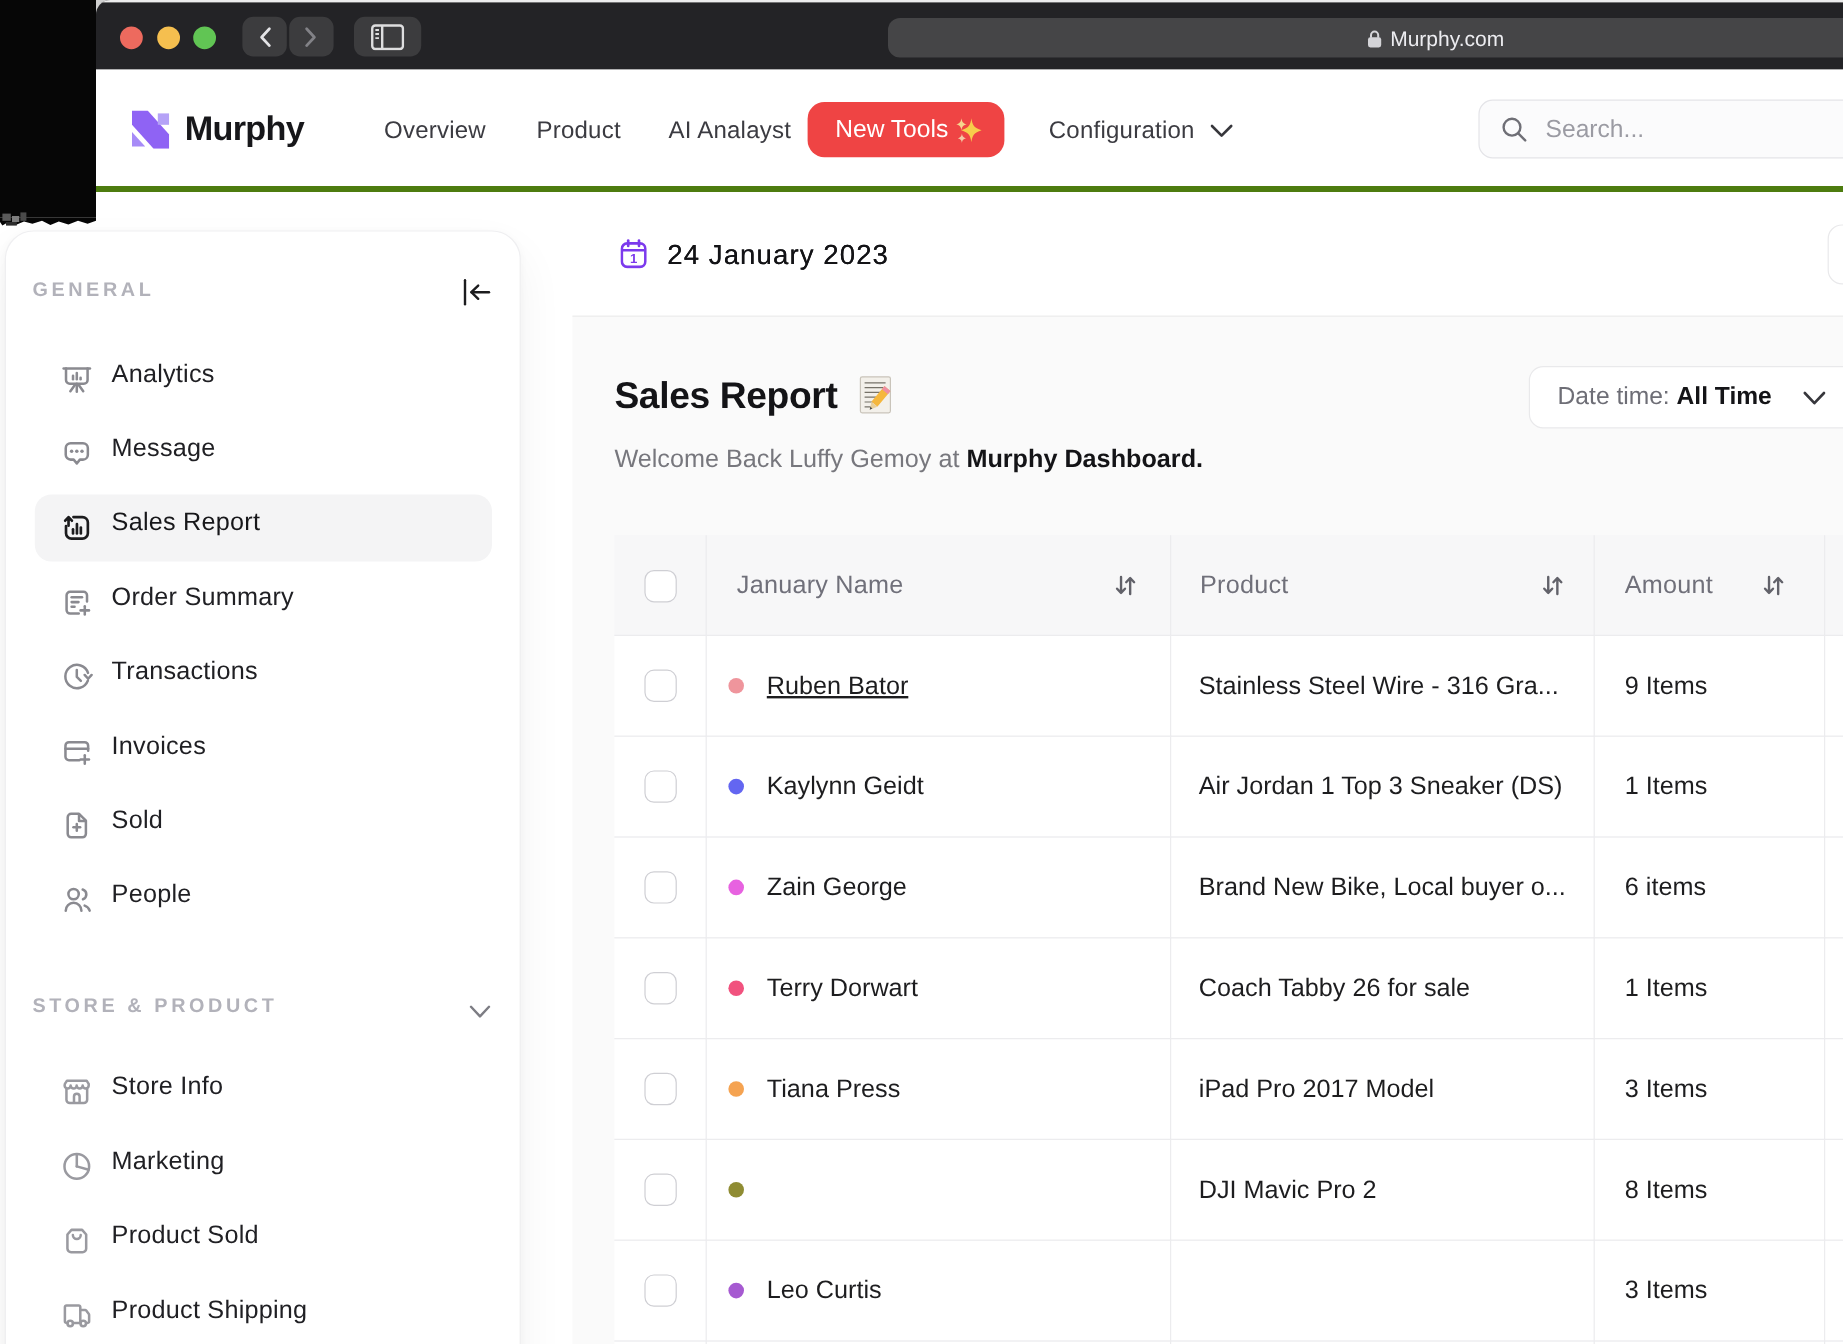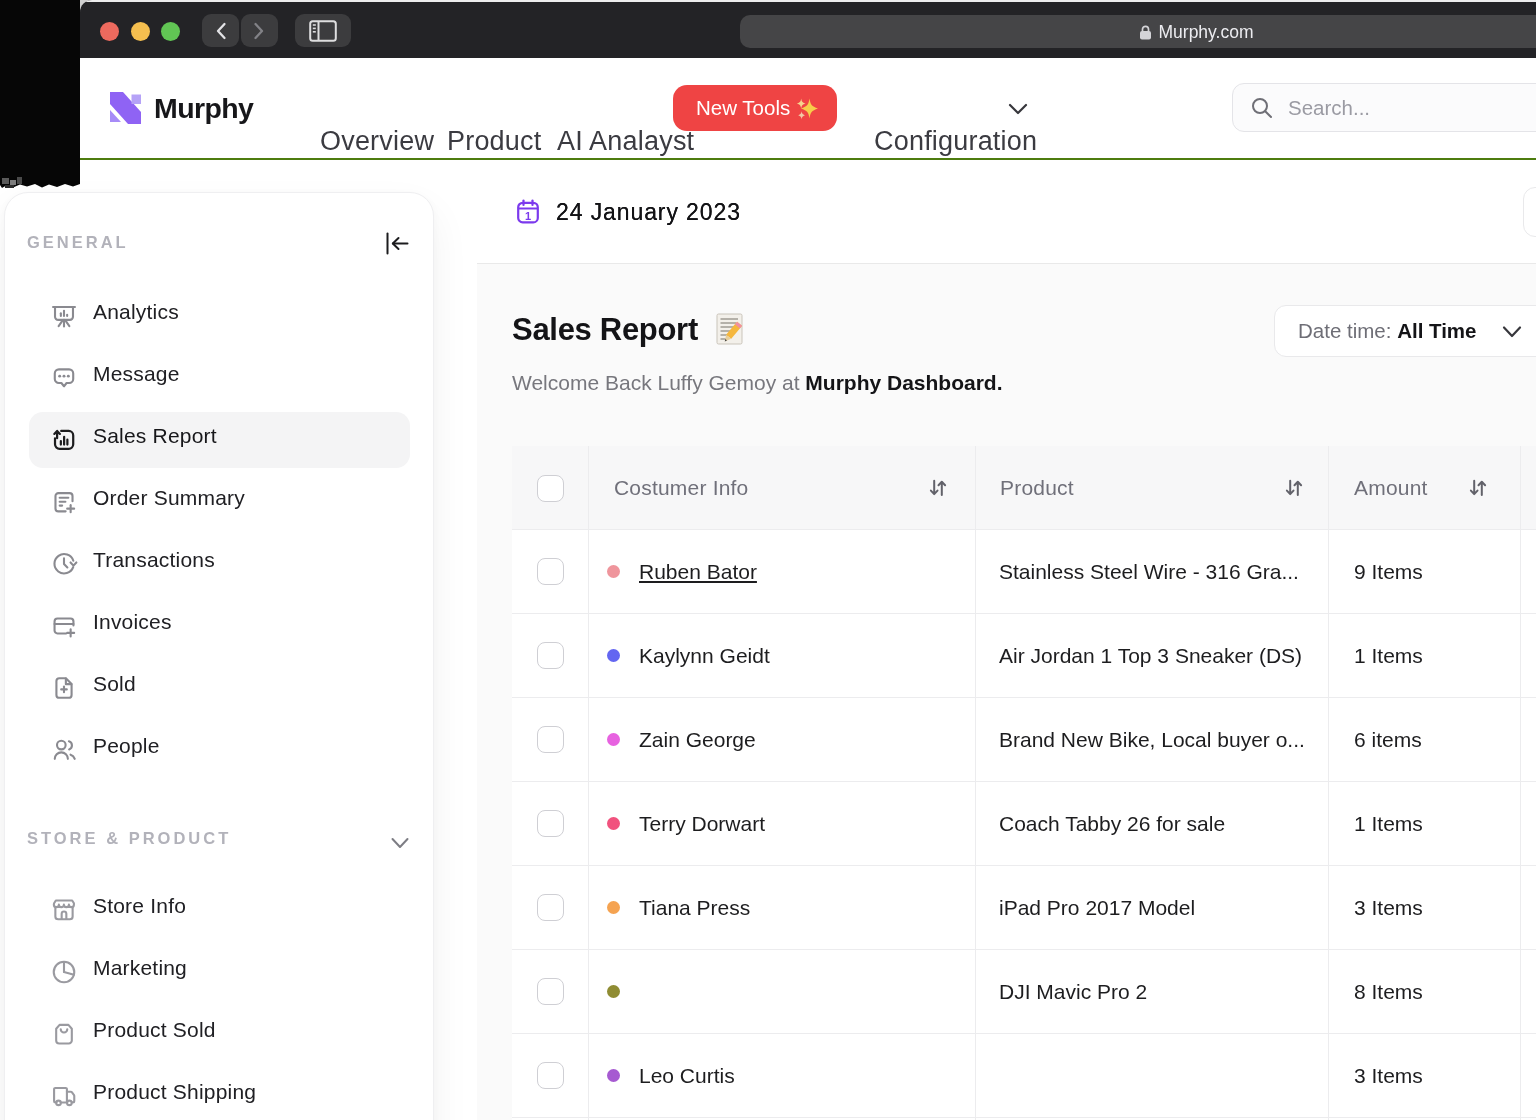--- a/index.html
+++ b/index.html
@@ -28,22 +28,22 @@
   #btn-back { left:122px; width:37px; }
   #btn-fwd  { left:160.5px; width:37px; }
   #btn-side { left:215px; width:56px; }
   .cbtn svg { position:absolute; left:50%; top:50%; transform:translate(-50%,-50%); }
   #urlbar { left:660px; top:12.5px; width:920px; height:33.5px; background:#454547; border-radius:10px; }
   #urltext { left:660px; top:12.5px; width:912px; height:33.5px; text-align:center; line-height:34px;
     color:#ececf0; font-size:17.5px; }
 
   
   #nav { left:0; top:58px; width:1456px; height:102px; background:#fff;
-    border-bottom:2px solid #4d7c0f; }
-  .navlink { top:0; height:102px; line-height:102px; font-size:27px; color:#3b3b41; letter-spacing:0.2px;margin-top:32px; }
+    border-bottom:5px solid #4d7c0f; }
+  .navlink { top:0; height:102px; line-height:102px; font-size:20px; color:#3b3b41; letter-spacing:0.2px; }
   #logotext { left:74px; top:0; height:102px; line-height:100px; font-size:28.5px;
     font-weight:bold; color:#17171a; letter-spacing:-0.6px; }
   #newtools { left:593px; top:27px; width:164px; height:46px; background:#ef4444;
     border-radius:14px; color:#fff; font-size:20.5px; text-align:left; line-height:46px; }
   #search { left:1152px; top:25px; width:400px; height:49px; background:#fbfbfc;
     border:1px solid #e4e4e8; border-radius:12px; }
 
   
   #datestrip { left:0; top:160px; width:1456px; height:104px; background:#fff; }
   #divider1 { left:397px; top:263px; width:1059px; height:1px; background:#e9e9e9; }
@@ -189,21 +189,21 @@
     <div class="abs" id="datetime">
       <div class="t">Date time: <b>All Time</b></div>
       <svg width="22" height="14" viewBox="0 0 22 14" style="position:absolute; left:226px; top:19px;">
         <path d="M3 2.5 L11 11 L19 2.5" fill="none" stroke="#37373c" stroke-width="2.2" stroke-linecap="round" stroke-linejoin="round"></path>
       </svg>
     </div>
 
     <div class="abs" id="table">
       <div id="thead">
         <div class="cb" style="top:28.5px;"></div>
-        <div class="hcell" style="left:102px;">Costumer Info</div>
+        <div class="hcell" style="left:102px;">January Name</div>
         <svg class="sort" style="left:416px; top:32px;" width="20" height="20" viewBox="0 0 20 20">
             <g stroke="#62626a" stroke-width="2" stroke-linecap="round" stroke-linejoin="round" fill="none">
               <path d="M6.2 2.8 V15.8 M2.9 12.6 L6.2 16.1 L9.5 12.6"></path>
               <path d="M13.8 17 V4 M10.5 7.2 L13.8 3.7 L17.1 7.2"></path>
             </g>
           </svg>
         <div class="hcell" style="left:488px;">Product</div>
         <svg class="sort" style="left:772px; top:32px;" width="20" height="20" viewBox="0 0 20 20">
             <g stroke="#62626a" stroke-width="2" stroke-linecap="round" stroke-linejoin="round" fill="none">
               <path d="M6.2 2.8 V15.8 M2.9 12.6 L6.2 16.1 L9.5 12.6"></path>

